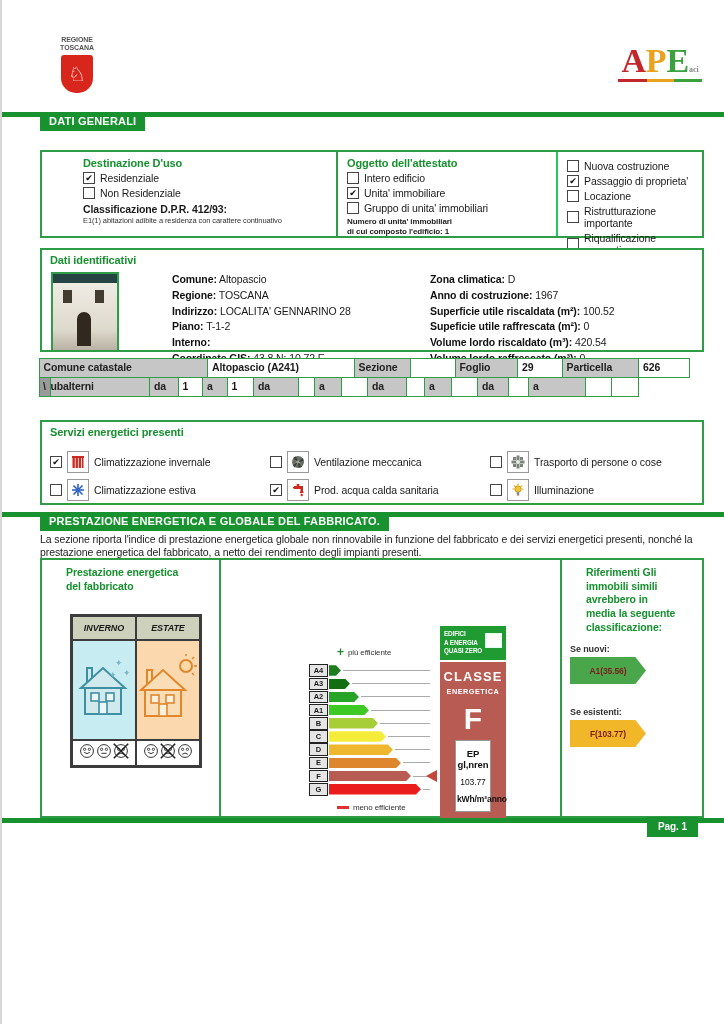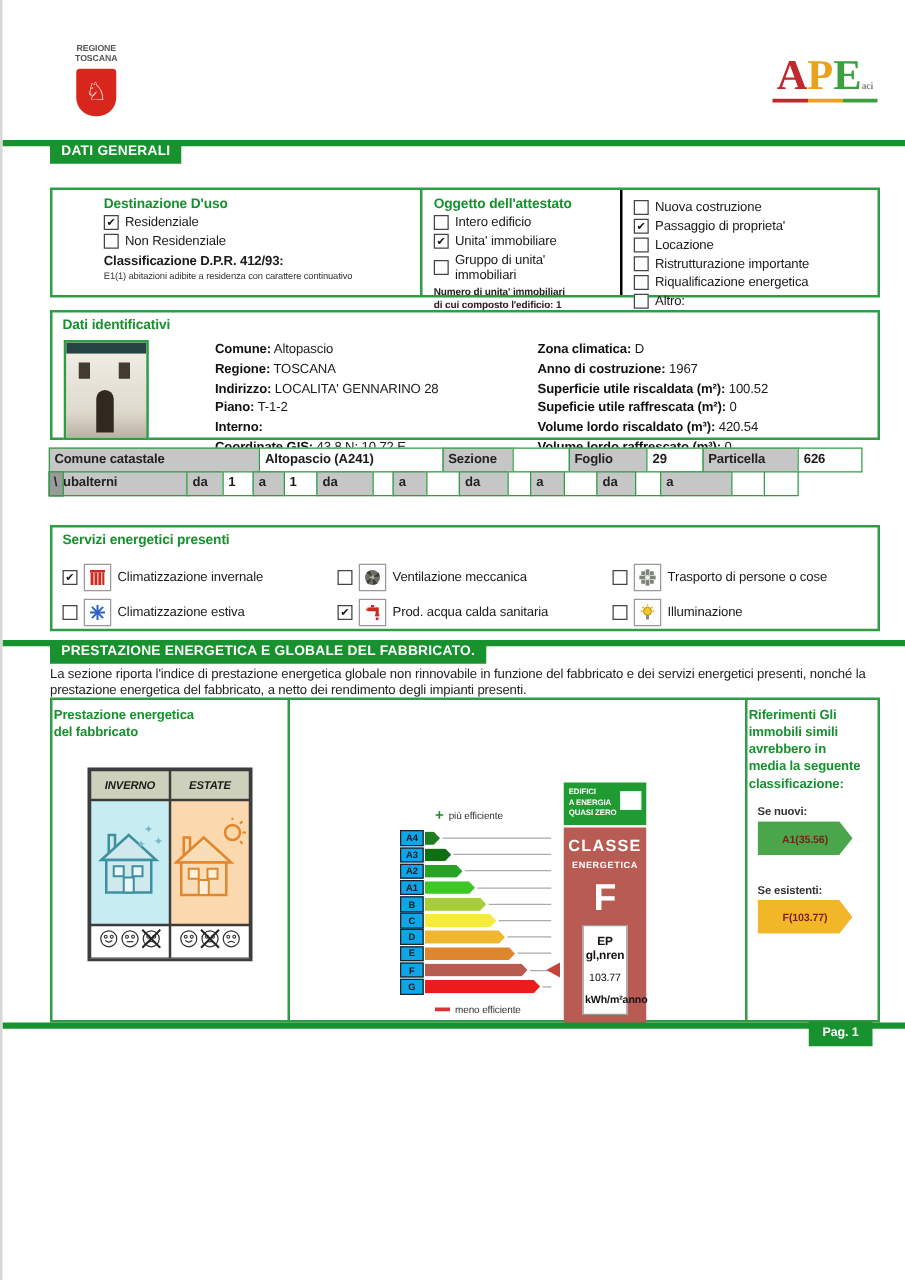--- a/index.html
+++ b/index.html
@@ -31,21 +31,21 @@
          padding:3px 9px 4px;letter-spacing:0.2px;}
   
   .box{position:absolute;border:2px solid #2f9c46;background:#fff;box-sizing:border-box;}
   .gtitle{color:#16912e;font-weight:bold;font-size:11px;}
   .check-row{display:flex;align-items:center;gap:5px;margin:3px 0;font-size:10.5px;}
   .cb{width:10px;height:10px;border:1.4px solid #444;background:#fff;flex:none;
       display:flex;align-items:center;justify-content:center;font-size:9px;color:#111;}
   .cols3{display:flex;height:100%;padding-left:32px;}
   .dgcol{padding:5px 9px;box-sizing:border-box;}
   .dgcol.b1{width:264px;border-right:2px solid #2f9c46;}
-  .dgcol.b2{width:160px;border-right:2px solid #000000;}
+  .dgcol.b2{width:220px;border-right:2px solid #22c55e;}
   .dgcol.b3{flex:1;}
   .small-note{font-size:7.5px;color:#333;margin-top:1px;}
   .bold-note{font-size:8px;font-weight:bold;color:#222;line-height:1.3;margin-top:2px;}
   .class-label{font-size:10.5px;font-weight:bold;margin-top:4px;}
   
   .photo{position:absolute;left:9px;top:22px;width:64px;height:76px;border:2px solid #2f9c46;
          background:#e8e5de;overflow:hidden;}
   .photo .band{position:absolute;left:0;top:0;width:100%;height:9px;background:#274444;}
   .photo .wall{position:absolute;left:0;top:9px;width:100%;height:67px;
                background:linear-gradient(180deg,#efece4 0%,#ded9cd 70%,#b9b2a4 100%);}
@@ -61,42 +61,42 @@
   .cat-cell.head{background:#c6c6c6;color:#222;}
   .cat-cell.val{background:#fff;}
   .cat-cell.sep{background:#9a9a9a;color:#222;text-align:center;padding:2px 1px;}
   
   .srv-col{position:absolute;top:26px;}
   .srv-item{display:flex;align-items:center;gap:5px;height:28px;font-size:10.5px;}
   .icon-box{width:20px;height:20px;border:1px solid #999;background:#fdfdfd;flex:none;
             display:flex;align-items:center;justify-content:center;}
   
   .ptable{display:flex;height:100%;}
-  .pcol{box-sizing:border-box;position:relative;padding:6px 1px;}
+  .pcol{box-sizing:border-box;position:relative;padding:6px 24px;}
   .pcol.c1{width:190px;border-right:2px solid #2f9c46;}
   .pcol.c2{width:366px;border-right:2px solid #2f9c46;}
   .pcol.c3{flex:1;}
   .pcol .gtitle{font-size:10.5px;line-height:1.3;}
   
   .seasons{position:absolute;left:28px;top:54px;width:128px;border:2px solid #3c3c3c;font-style:italic;}
   .s-hdr,.s-body,.s-faces{display:flex;}
   .hcell{flex:1;background:#cdd0ba;border:1px solid #3c3c3c;font-weight:bold;font-size:9px;
          text-align:center;padding:6px 0;}
   .bcell{flex:1;border:1px solid #3c3c3c;height:98px;display:flex;align-items:center;justify-content:center;}
   .bcell.winter{background:#c7ecf1}.bcell.summer{background:#fbd8ad}
   .fcell{flex:1;border:1px solid #3c3c3c;background:#fff;display:flex;justify-content:center;
          gap:1px;padding:2px 1px;}
   
   .eff-top{position:absolute;left:116px;top:88px;font-size:8px;color:#333;display:flex;gap:4px;align-items:center;}
   .eff-top .plus{color:#1c8a2e;font-weight:bold;font-size:12px;line-height:0.8;}
   .eff-bottom{position:absolute;left:116px;top:243px;font-size:8px;color:#333;display:flex;gap:4px;align-items:center;}
   .eff-bottom .minus{width:12px;height:3px;background:#e03030;}
   .scale{position:absolute;left:88px;top:104px;width:121px;}
   .scale-row{display:flex;align-items:center;height:13.2px;}
-  .sr-label{width:17px;height:10.5px;border:1px solid #222;background:#0ea5e9;font-size:7.5px;
+  .sr-label{width:17px;height:10.5px;border:1px solid #222;background:#e5e5e5;font-size:7.5px;
             font-weight:bold;display:flex;align-items:center;justify-content:center;flex:none;}
   .sr-arrow{height:10.5px;margin-left:1px;flex:none;
             clip-path:polygon(0 0,calc(100% - 5px) 0,100% 50%,calc(100% - 5px) 100%,0 100%);}
   .sr-line{flex:1;height:1px;background:#aaa;margin-left:2px;}
   .marker{position:absolute;left:205px;width:0;height:0;border-top:6px solid transparent;
           border-bottom:6px solid transparent;border-right:11px solid #c2453c;}
   
   .class-box{position:absolute;left:219px;top:66px;width:66px;}
   .nzeb{background:#1f9b32;color:#fff;font-size:6.3px;font-weight:bold;line-height:1.35;
         padding:4px 4px;position:relative;}

